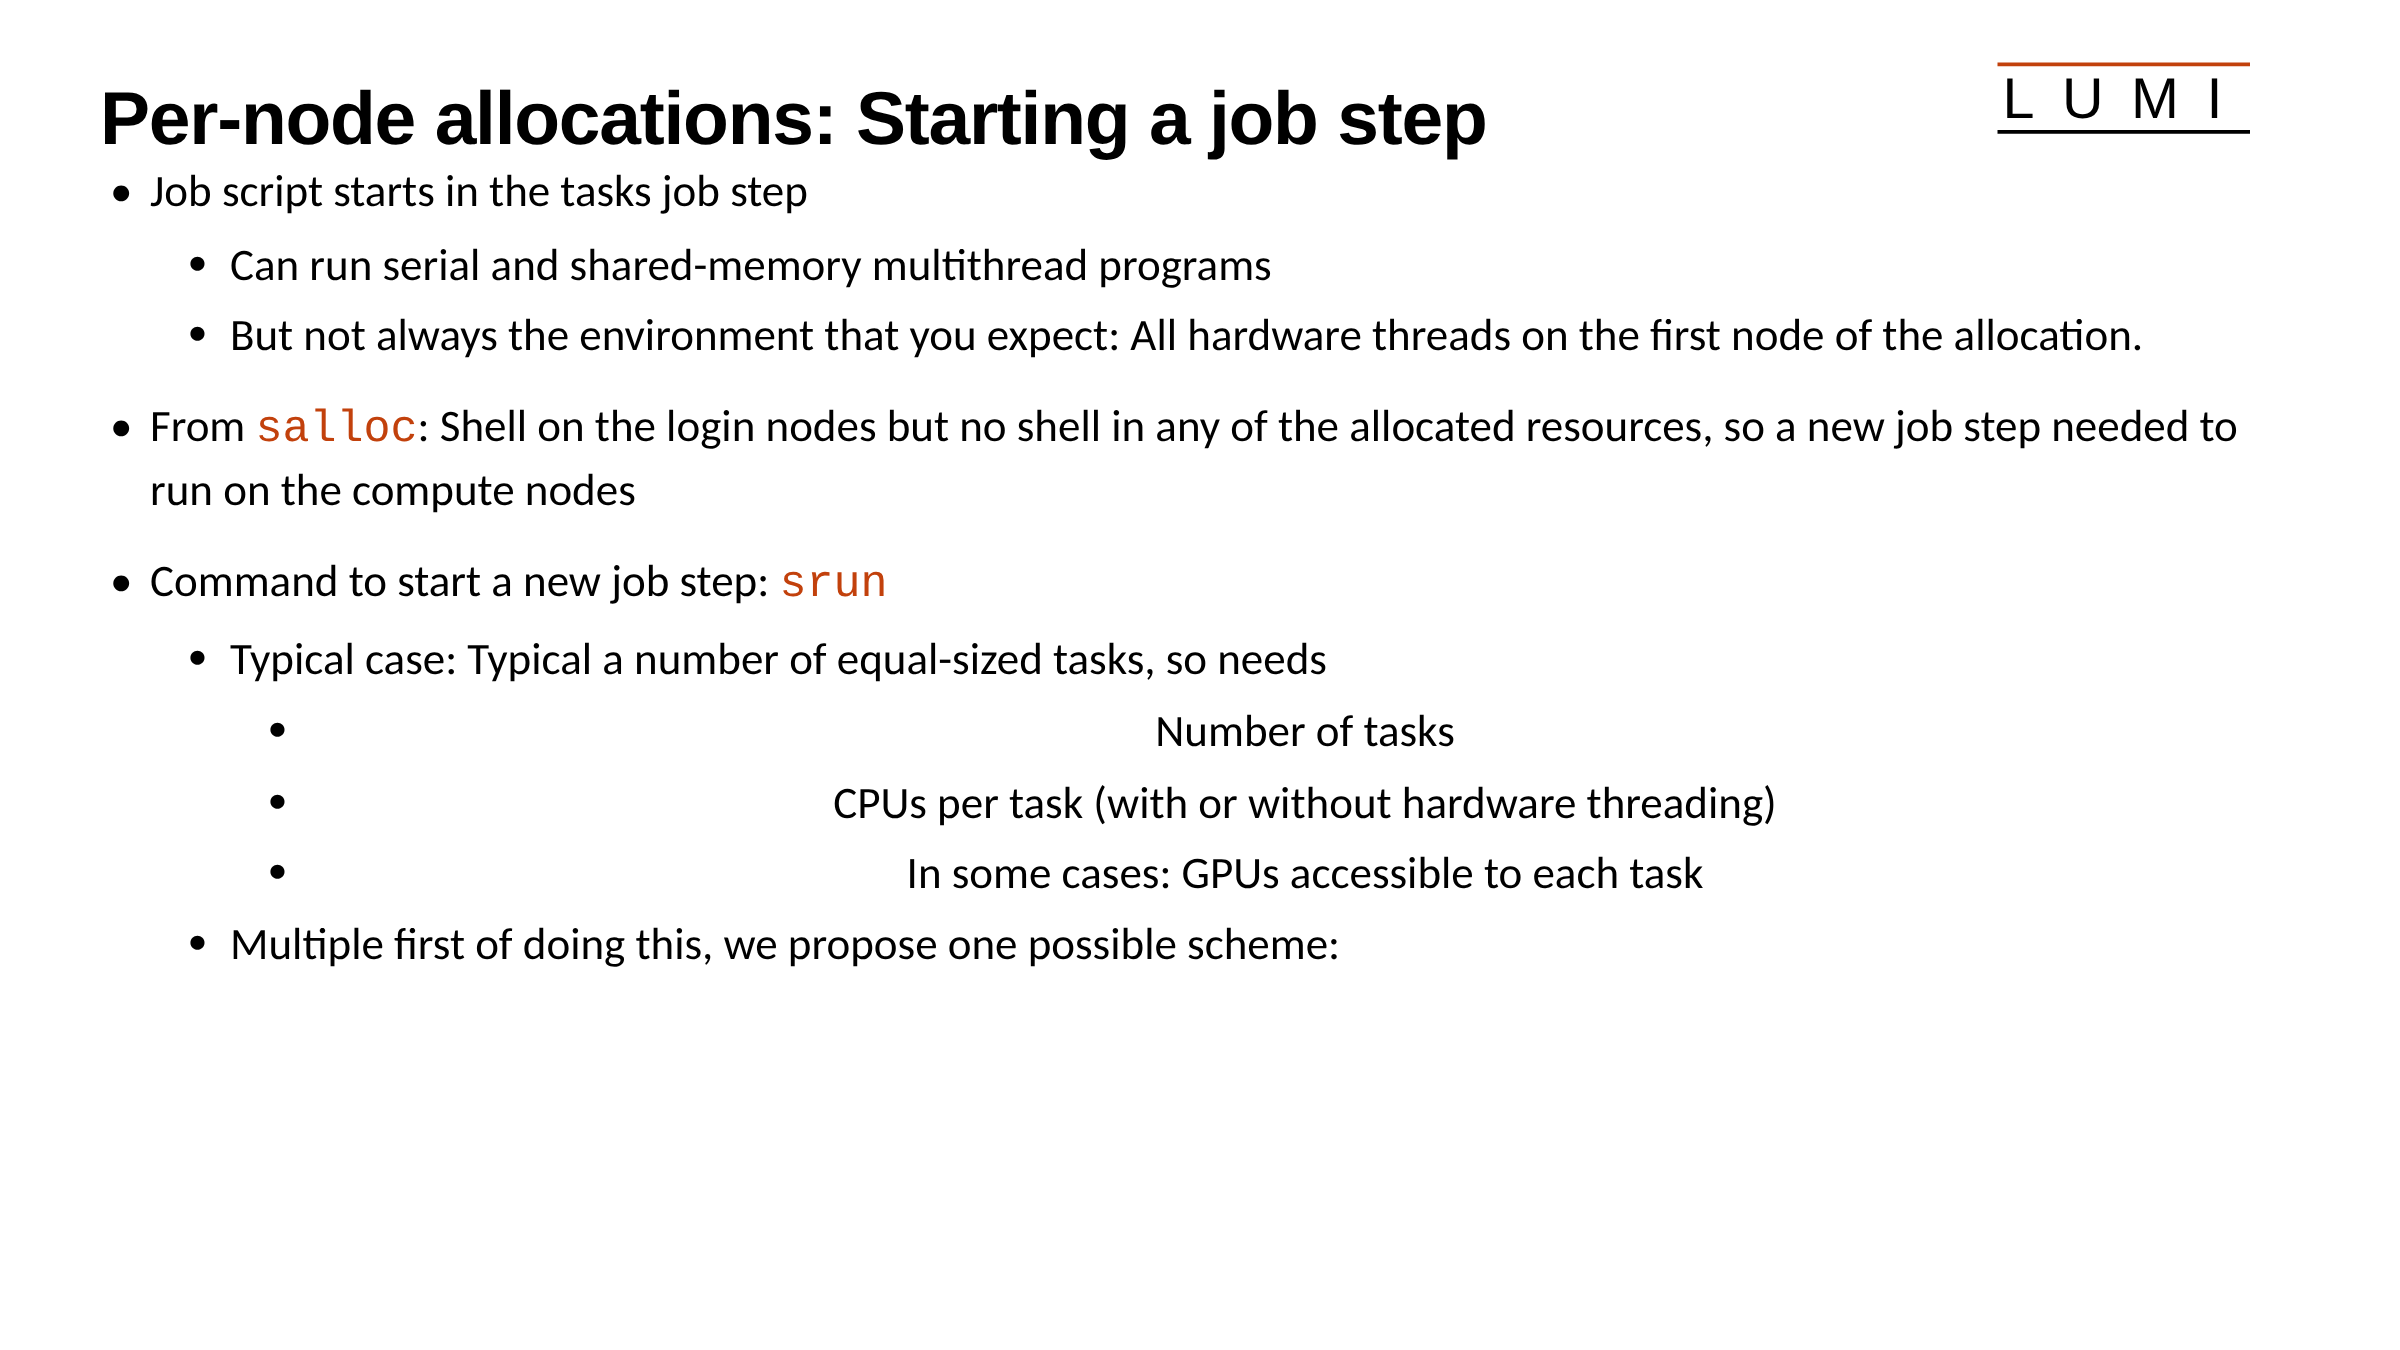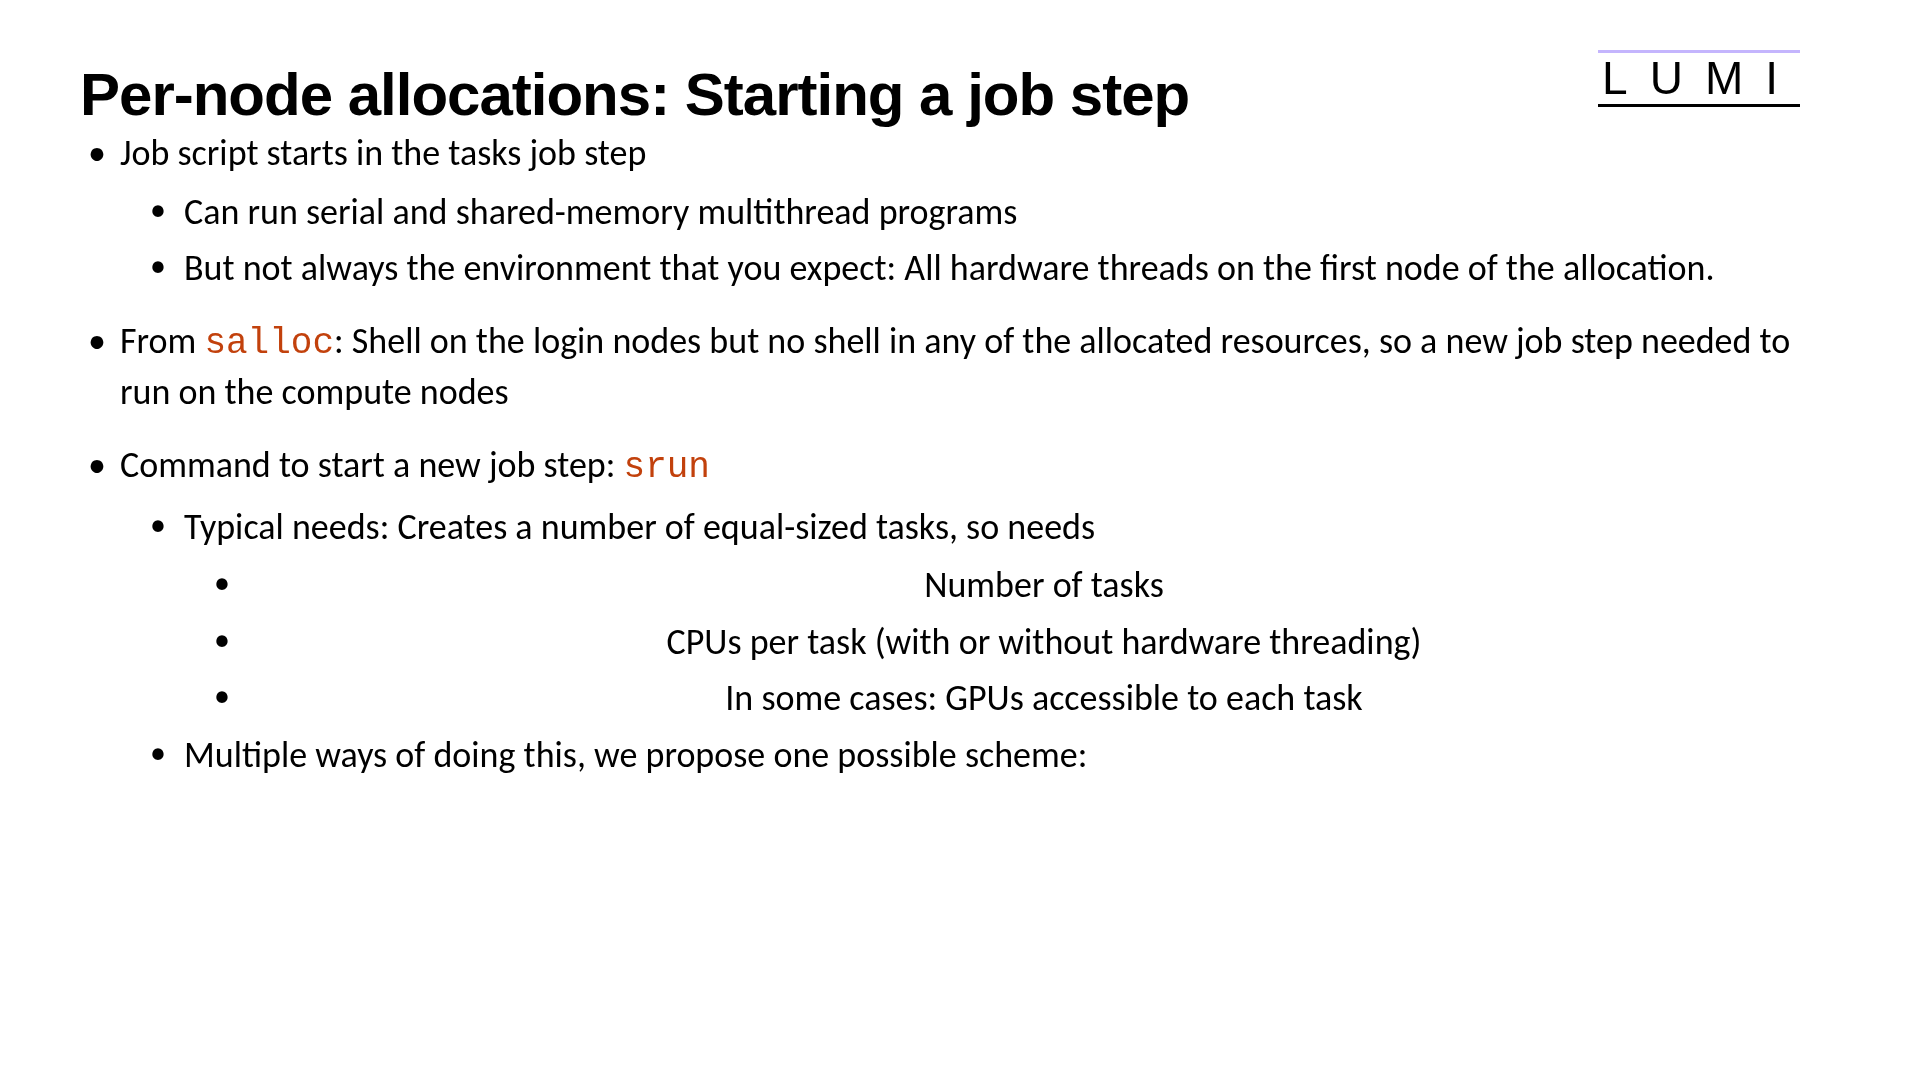--- a/index.html
+++ b/index.html
@@ -34,21 +34,21 @@
     }
     .logo {
       margin-top: -10px;
       margin-right: 40px;
     }
     .logo-text {
       font-family: 'Century Gothic', 'Futura', Arial, sans-serif;
       font-size: 46px;
       font-weight: 400;
       letter-spacing: 22px;
-      border-top: 3px solid #c4b5fd;
+      border-top: 3px solid #c2410c;
       border-bottom: 3px solid #000;
       padding: 0px 0px 0px 4px;
       display: inline-block;
       line-height: 1.1;
     }
     .content {
       font-size: 36px;
       line-height: 1.35;
     }
     ul {
@@ -130,33 +130,33 @@
       </li>
 
       <li>
         <span>From </span><span class="code">salloc</span><span>: Shell on the login nodes but no shell in any of the allocated resources, so a new job step needed to run on the compute nodes</span>
       </li>
 
       <li>
         <span>Command to start a new job step: </span><span class="code">srun</span>
         <ul class="level2">
           <li>
-            <span>Typical needs: Creates a number of equal-sized tasks, so needs</span>
+            <span>Typical case: Typical a number of equal-sized tasks, so needs</span>
             <ul class="level3">
               <li>
                 <span>Number of tasks</span>
               </li>
               <li>
                 <span>CPUs per task (with or without hardware threading)</span>
               </li>
               <li>
                 <span>In some cases: GPUs accessible to each task</span>
               </li>
             </ul>
           </li>
           <li>
-            <span>Multiple ways of doing this, we propose one possible scheme:</span>
+            <span>Multiple first of doing this, we propose one possible scheme:</span>
           </li>
         </ul>
       </li>
     </ul>
   </div>
 </div>
 
 </body></html>

